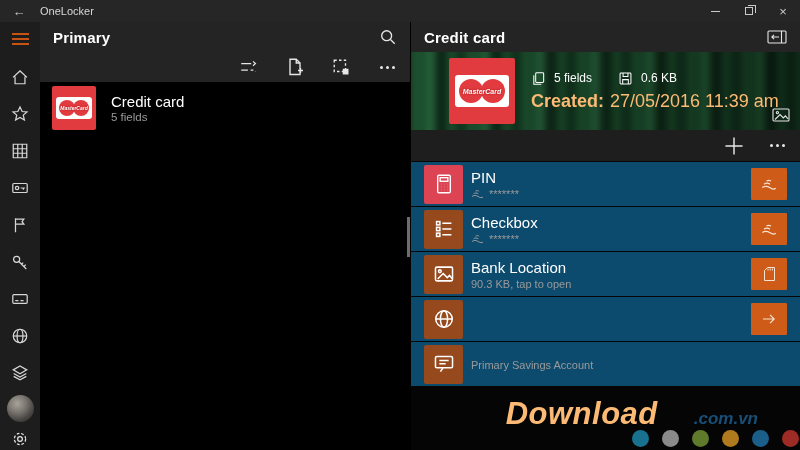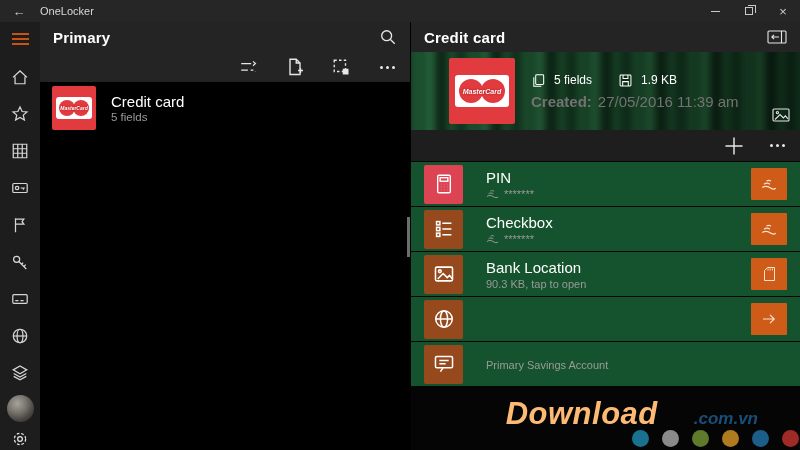--- a/index.html
+++ b/index.html
@@ -75,30 +75,30 @@
   .banner-bg { position:absolute; inset:-10px;
      background:repeating-linear-gradient(90deg,#10361f 0 11px,#2e7a46 11px 17px,#1b5430 17px 27px,#43a061 27px 33px,#0c2817 33px 46px,#276a3d 46px 55px);
      filter:blur(5px); }
   .banner-shade { position:absolute; inset:0;
      background:linear-gradient(90deg, rgba(0,0,0,.18), rgba(0,0,0,.42) 75%, rgba(0,0,0,.55)); }
   .banner-content { position:relative; z-index:2; display:flex; align-items:center; height:100%; padding-left:38px; gap:16px; }
   .banner-info { font-size:12px; }
   .stats-row { display:flex; align-items:center; gap:8px; margin-bottom:5px; }
   .stats-row .gap { width:10px; }
   .b-ic { width:15px; height:15px; }
-  .meta-row { margin-top:2px; font-size:15px; color:#737373; }
+  .meta-row { margin-top:2px; font-size:18px; color:#fdba74; }
   .meta-row b { font-weight:700; margin-right:6px; }
   .banner-img-btn { position:absolute; right:10px; bottom:8px; z-index:3; width:18px; height:14px; }
 
   .cmd-row { height:31px; background:#1e1e1e; display:flex; align-items:center;
              justify-content:flex-end; gap:22px; padding-right:13px; }
   .plus-btn { width:22px; height:22px; display:flex; align-items:center; justify-content:center; }
 
   .fields-list { display:flex; flex-direction:column; gap:1px; margin-top:1px; }
-  .field-row { height:44px; background:#14532d; display:flex; align-items:center; padding:0 13px 0 13px; gap:23px; }
+  .field-row { height:44px; background:#0c4a6e; display:flex; align-items:center; padding:0 13px 0 13px; gap:8px; }
   .field-icon { width:39px; height:39px; border-radius:2px; flex:0 0 auto;
                 display:flex; align-items:center; justify-content:center; }
   .field-text { display:flex; flex-direction:column; justify-content:center; min-width:0; }
   .field-title { font-size:15px; line-height:1.2; color:#fff; }
   .field-sub { font-size:11px; color:#9a9a9a; display:flex; align-items:center; gap:5px; margin-top:1px; }
   .wave-sm { width:13px; height:10px; flex:0 0 auto; }
   .field-action { margin-left:auto; width:36px; height:32px; border-radius:1px;
                   display:flex; align-items:center; justify-content:center; flex:0 0 auto; }
 
   .bottom-area { position:relative; height:100%; background:#050505; }
@@ -282,21 +282,21 @@
               </svg>
             </span>
           <span>5 fields</span>
           <span class="gap"></span>
           <span class="b-ic">
             <svg viewBox="0 0 16 16" fill="none" stroke="#fff" stroke-width="1.1">
                 <rect x="2.2" y="2.2" width="11.6" height="11.6" rx="1"></rect>
                 <path d="M5.4 2.2v3.6h5.2V2.2M5 13.8V9.2h6v4.6"></path>
               </svg>
             </span>
-          <span>1.9 KB</span>
+          <span>0.6 KB</span>
         </div>
         <div class="meta-row">
           <b>Created:</b><span>27/05/2016 11:39 am</span>
         </div>
       </div>
     </div>
     <div class="banner-img-btn">
       <svg viewBox="0 0 18 14" fill="none" stroke="#e6e6e6" stroke-width="1.1">
           <rect x="1" y="1" width="16" height="12" rx="1"></rect>
           <path d="M3 11.5 8 6.5l3.4 3.4 2-2 2.6 3"></path>

